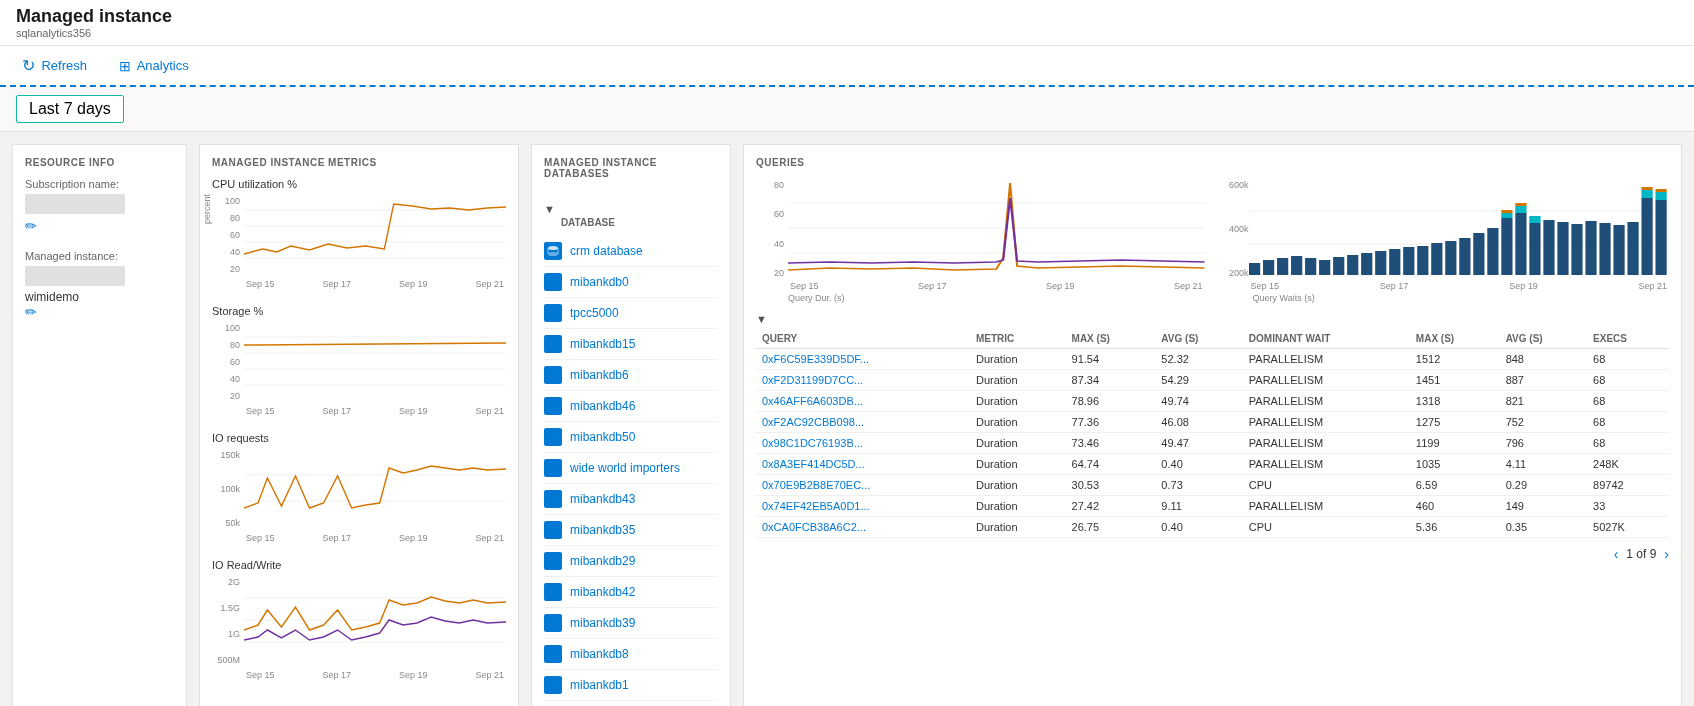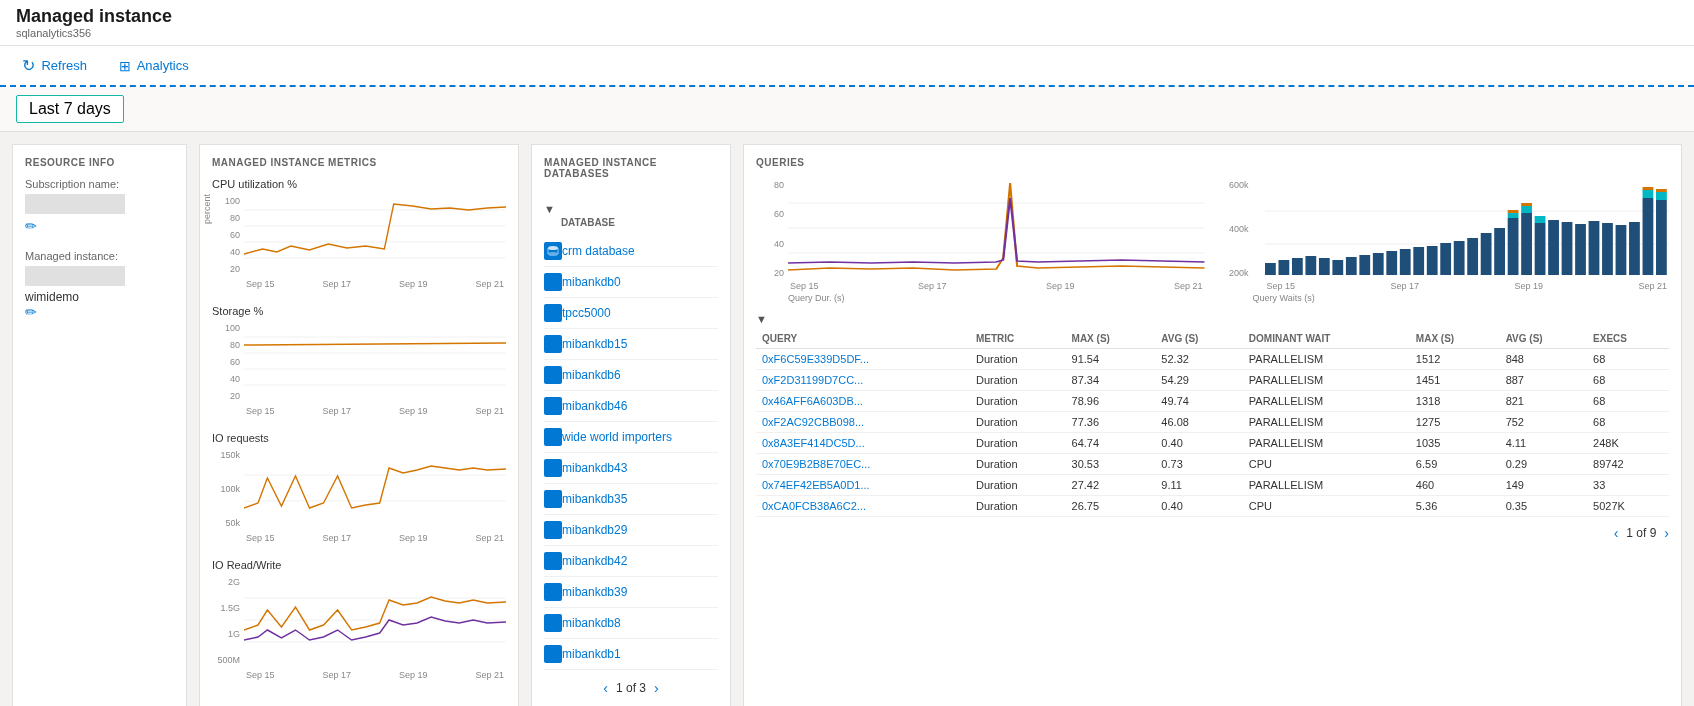--- a/index.html
+++ b/index.html
@@ -28,21 +28,21 @@
     
     .metrics-panel { width: 320px; background: #fff; border: 1px solid #e0e0e0; padding: 12px; flex-shrink: 0; }
     .chart-container { margin-bottom: 16px; }
     .chart-title { font-size: 11px; color: #333; margin-bottom: 4px; font-weight: 500; }
     .chart-labels { display: flex; justify-content: space-between; font-size: 9px; color: #888; margin-top: 2px; padding: 0 2px; }
 
     
     .databases-panel { width: 200px; background: #fff; border: 1px solid #e0e0e0; padding: 12px; flex-shrink: 0; }
     .db-header { display: flex; align-items: center; gap: 6px; margin-bottom: 8px; }
     .db-list { }
-    .db-item { display: flex; align-items: center; padding: 6px 0; border-bottom: 1px solid #f0f0f0; cursor: pointer; }
+    .db-item { display: flex; align-items: center; gap: 8px; padding: 6px 0; border-bottom: 1px solid #f0f0f0; cursor: pointer; }
     .db-icon { width: 18px; height: 18px; background: #0078d4; border-radius: 2px; flex-shrink: 0; display: flex; align-items: center; justify-content: center; }
     .db-icon svg { width: 12px; height: 12px; }
     .db-name { font-size: 12px; color: #0078d4; }
     .db-pagination { display: flex; align-items: center; justify-content: center; gap: 8px; margin-top: 10px; font-size: 12px; color: #333; }
     .page-btn { cursor: pointer; color: #0078d4; background: none; border: none; font-size: 14px; }
 
     
     .queries-panel { flex: 1; background: #fff; border: 1px solid #e0e0e0; padding: 12px; min-width: 0; }
 
     .queries-table { width: 100%; border-collapse: collapse; font-size: 11px; }
@@ -239,20 +239,24 @@
       <div class="db-item">
         <div class="db-icon"></div>
         <span class="db-name">mibankdb6</span>
       </div>
       <div class="db-item">
         <div class="db-icon"></div>
         <span class="db-name">mibankdb46</span>
       </div>
       <div class="db-item">
         <div class="db-icon"></div>
+        <span class="db-name">mibankdb50</span>
+      </div>
+      <div class="db-item">
+        <div class="db-icon"></div>
         <span class="db-name">wide world importers</span>
       </div>
       <div class="db-item">
         <div class="db-icon"></div>
         <span class="db-name">mibankdb43</span>
       </div>
       <div class="db-item">
         <div class="db-icon"></div>
         <span class="db-name">mibankdb35</span>
       </div>
@@ -312,21 +316,21 @@
                 <span>Sep 17</span>
                 <span>Sep 19</span>
                 <span>Sep 21</span>
             </div>
           </div>
         </div>
         <div style="font-size:9px;color:#888;text-align:left;margin-top:2px;margin-left:32px;">Query Dur. (s)</div>
       </div>
 
       <div style="flex:1;">
-        <div style="display:flex;gap:16px;">
+        <div style="display:flex;gap:0;">
           <div style="display:flex;flex-direction:column;justify-content:space-between;height:100px;font-size:9px;color:#888;text-align:right;width:28px;padding-top:2px;">
             <span>600k</span>
               <span>400k</span>
               <span>200k</span>
           </div>
           <div style="flex:1;">
             <svg width="100%" height="100" viewBox="0 0 300 100" preserveAspectRatio="none">
               <line x1="0" y1="33" x2="300" y2="33" stroke="#f0f0f0" stroke-width="1"></line>
               <line x1="0" y1="66" x2="300" y2="66" stroke="#f0f0f0" stroke-width="1"></line>
 
@@ -436,20 +440,30 @@
           <td style="color:#0078d4;">0xF2AC92CBB098...</td>
           <td>Duration</td>
           <td>77.36</td>
           <td>46.08</td>
           <td>PARALLELISM</td>
           <td>1275</td>
           <td>752</td>
           <td>68</td>
         </tr>
         <tr class="table-row">
+          <td style="color:#0078d4;">0x98C1DC76193B...</td>
+          <td>Duration</td>
+          <td>73.46</td>
+          <td>49.47</td>
+          <td>PARALLELISM</td>
+          <td>1199</td>
+          <td>796</td>
+          <td>68</td>
+        </tr>
+        <tr class="table-row">
           <td style="color:#0078d4;">0x8A3EF414DC5D...</td>
           <td>Duration</td>
           <td>64.74</td>
           <td>0.40</td>
           <td>PARALLELISM</td>
           <td>1035</td>
           <td>4.11</td>
           <td>248K</td>
         </tr>
         <tr class="table-row">

